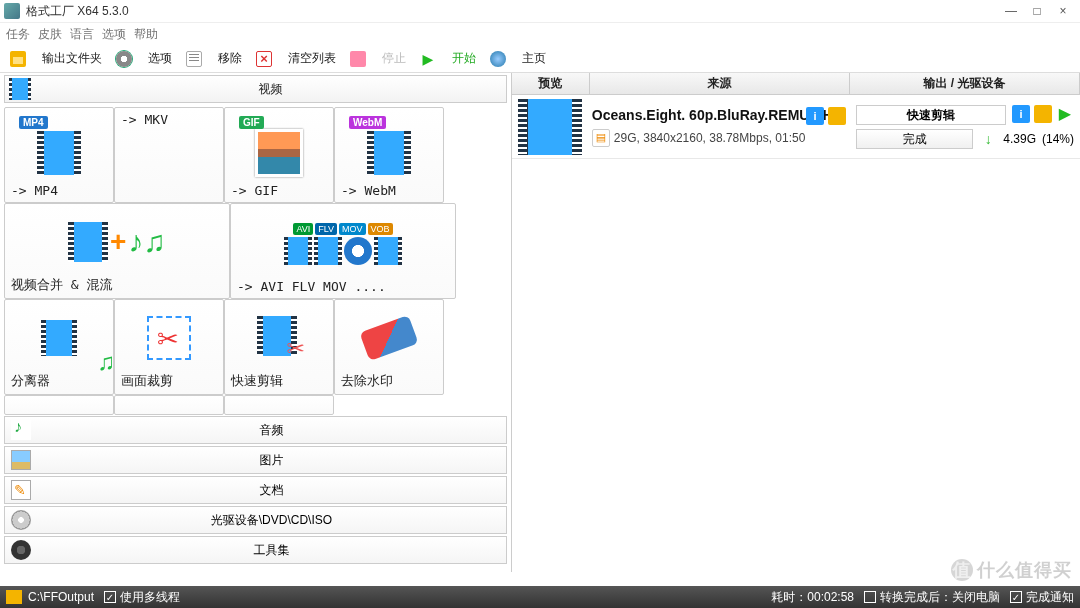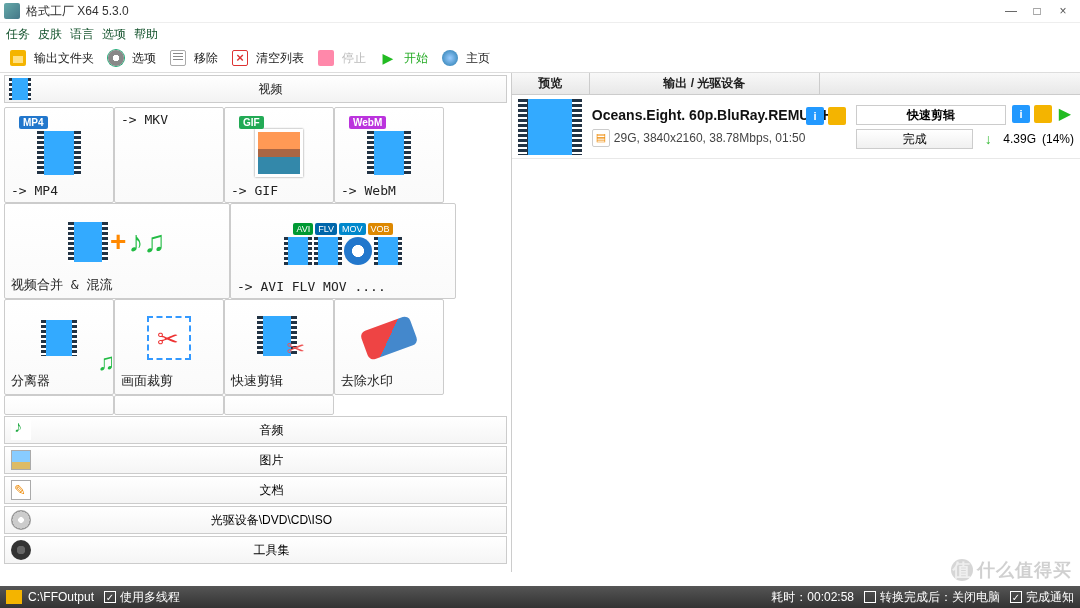--- a/index.html
+++ b/index.html
@@ -6,25 +6,25 @@
 body { width: 1080px; height: 608px; background: #fff; overflow: hidden; font-size: 12px; position: relative; }
 
 
 .titlebar { height: 23px; display: flex; align-items: center; padding: 0 4px; background: #fff; border-bottom: 1px solid #eee; }
 .titlebar .app-icon { width: 16px; height: 16px; margin-right: 6px; background: linear-gradient(135deg,#6aa,#478); border-radius: 2px; }
 .titlebar .title { flex: 1; color: #333; }
 .titlebar .wbtn { width: 26px; text-align: center; color: #555; cursor: pointer; }
 
 
 .menubar { height: 22px; display: flex; align-items: center; padding: 0 6px; gap: 8px; }
-.menubar span { color: #14532d; cursor: pointer; }
+.menubar span { color: #737373; cursor: pointer; }
 
 
 .toolbar { height: 28px; display: flex; align-items: center; padding: 0 6px; gap: 6px; border-bottom: 1px solid #ddd; }
-.tbtn { display: flex; align-items: flex-start; gap: 8px; padding: 2px 4px; cursor: pointer; color: #222; }
+.tbtn { display: flex; align-items: flex-end; gap: 16px; padding: 2px 4px; cursor: pointer; color: #222; }
 .tbtn .ico { width: 16px; height: 16px; display: inline-flex; align-items: center; justify-content: center; border-radius: 2px; }
 .ico.folder { background: #f4b400; } .ico.folder::after{content:"";width:10px;height:7px;background:#ffe082;display:block;margin-top:3px;}
 .ico.gear { background: radial-gradient(circle,#fff 30%,#888 31%); border-radius:50%; box-shadow: 0 0 0 1px #2a7; }
 .ico.doc { background: #fff; border:1px solid #aaa; position:relative;} .ico.doc::after{content:"";position:absolute;top:2px;left:2px;right:2px;height:8px;background:repeating-linear-gradient(#888 0 1px,transparent 1px 3px);}
 .ico.x { background:#fff; color:#d33; font-weight:bold; font-size:13px; line-height:14px; border:1px solid #d33;}
 .ico.stop { background:#f8a; }
 .ico.play { color:#2b2; font-size:14px; }
 .ico.globe { background: radial-gradient(circle,#9cf,#27a); border-radius:50%; }
 
 
@@ -292,20 +292,21 @@
       </div>
     <div class="catrow last">
         <div class="caticon tool-icon"></div>
         <div class="catlabel">工具集</div>
       </div>
   </div>
 
   <div class="right">
     <div class="rhdr">
       <div class="rh-preview">预览</div>
+      <div class="rh-source">来源</div>
       <div class="rh-status">输出 / 光驱设备</div>
     </div>
 
     <div class="task">
       <div class="tthumb film-icon"></div>
       <div class="tinfo">
         <div class="iconrow">
           <span class="sicon info">i</span>
           <span class="sicon folder"></span>
         </div>

